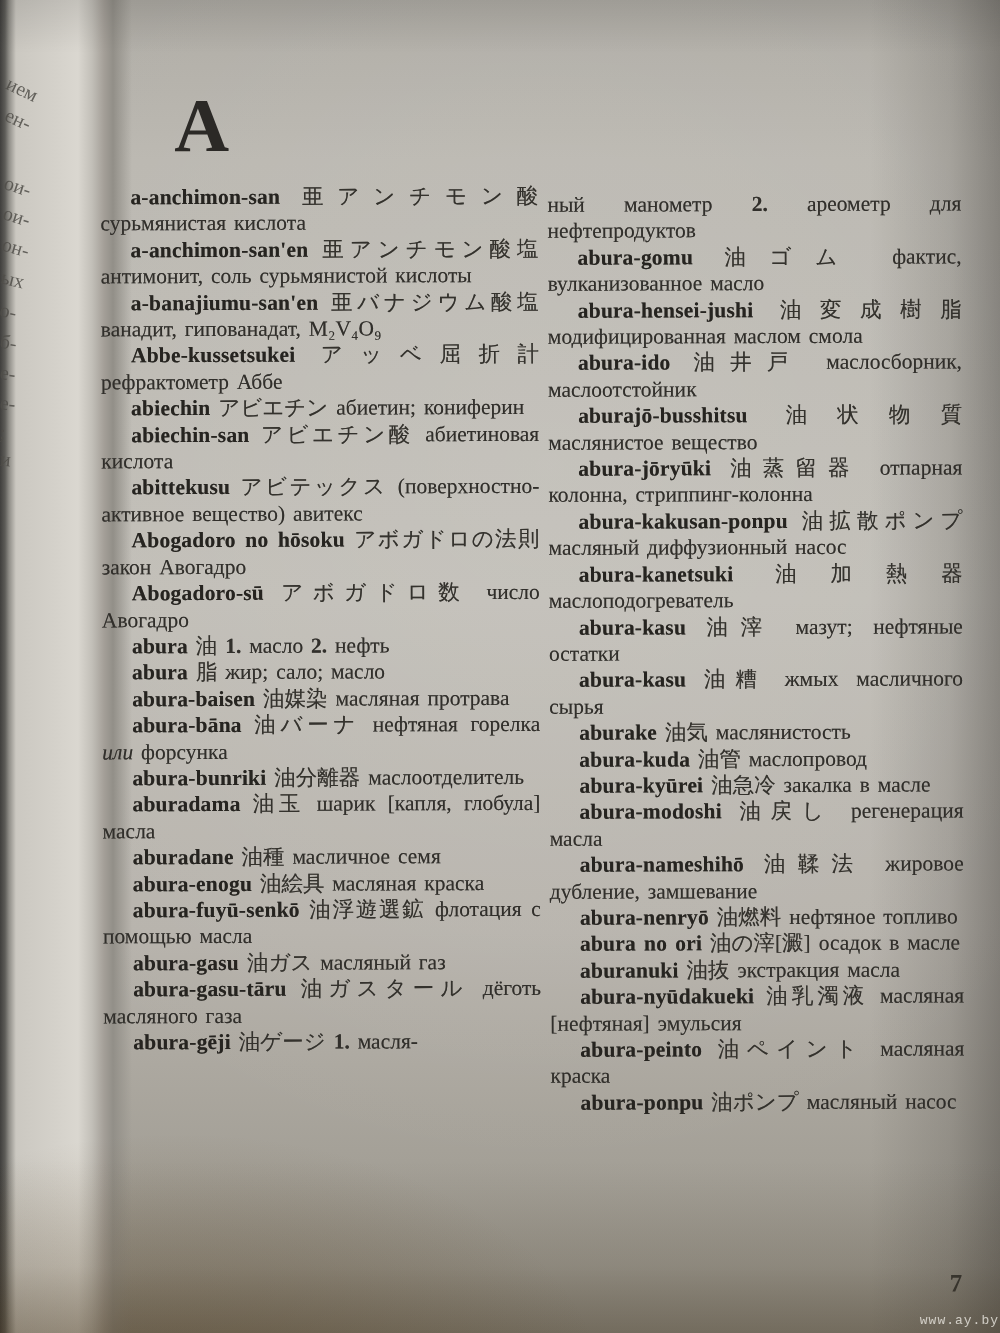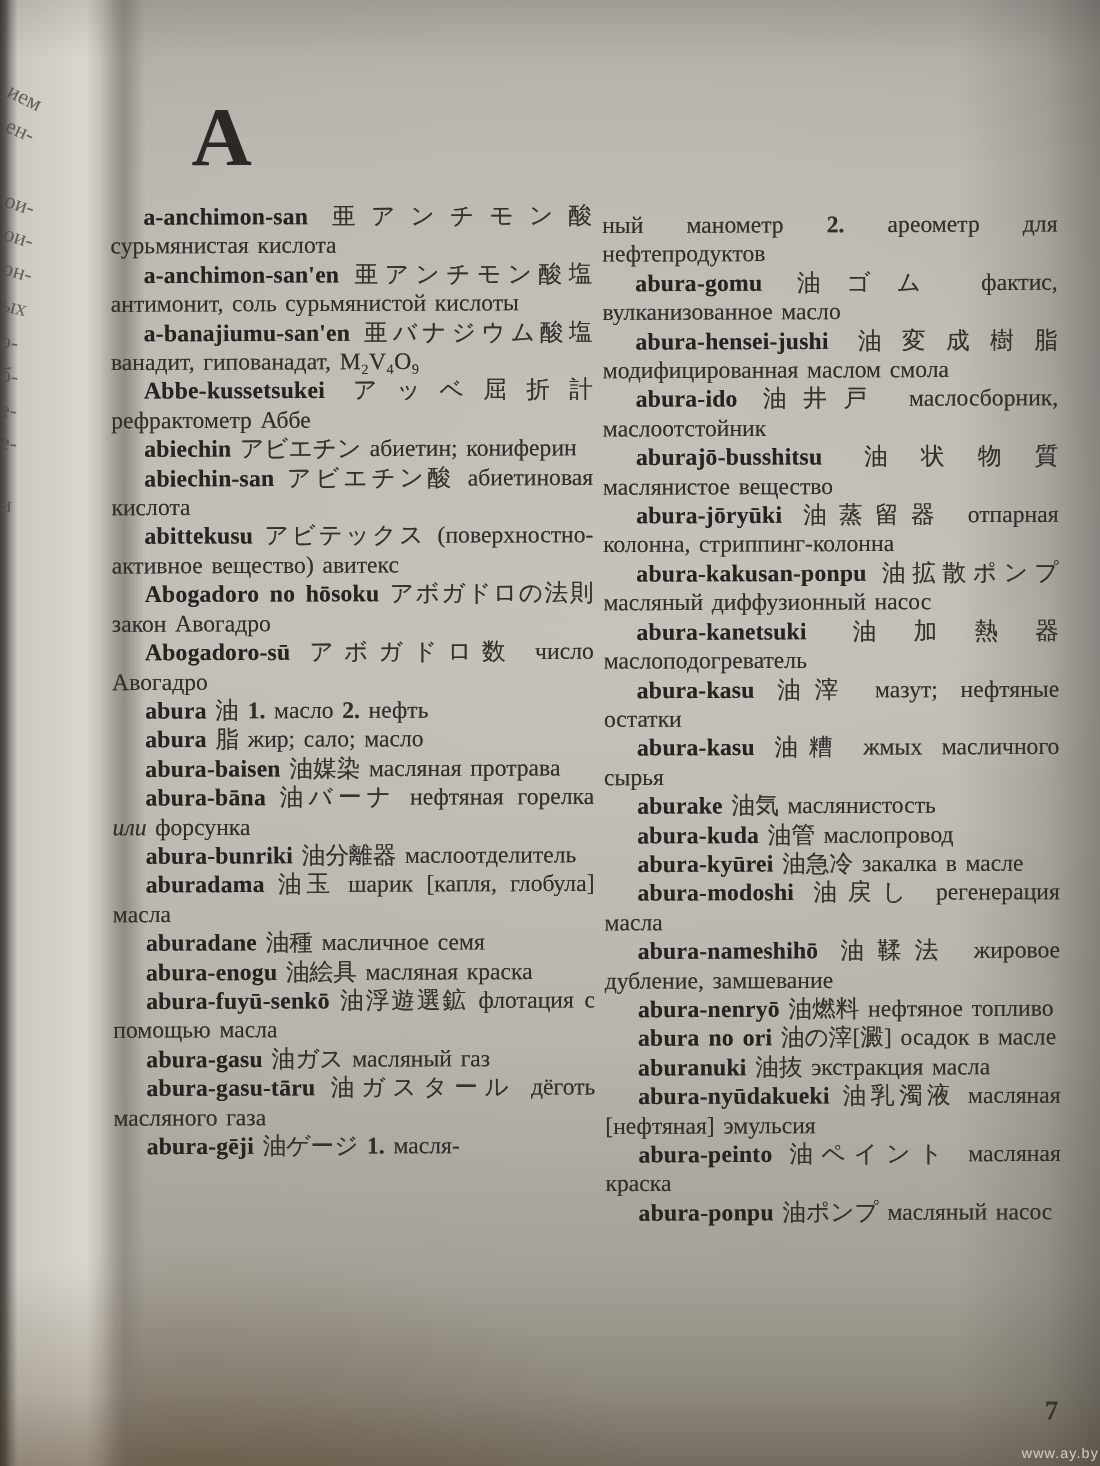--- a/index.html
+++ b/index.html
@@ -36,21 +36,21 @@
   .col-left{left:102px;top:183px;width:438px;}
   .col-right{left:549px;top:192px;width:414px;}
   .entry{margin:0;text-indent:30px;}
   .entry.cont{text-indent:0;}
   .head{font-weight:bold;color:#262420;letter-spacing:.2px;}
   .jp{color:#34322d;}
   .num{font-weight:bold;}
   .page-number{position:absolute;right:40px;bottom:34px;font-size:25px;
     font-weight:bold;color:#3a3833;}
   .watermark{position:absolute;right:1px;bottom:5px;font-size:13px;
-    font-family:Liberation Sans, sans-serif;color:rgba(238,236,230,.78);
+    font-family:Liberation Mono, monospace;color:rgba(238,236,230,.78);
     letter-spacing:1px;}
 </style>
 </head>
 <body>
 
 <div class="photo">
   <div class="gutter"></div>
   <div>
       <span class="spine-frag" style="top: 78px; left: 6px; transform: rotate(26deg);">ием</span>
       <span class="spine-frag" style="top: 108px; left: 5px; transform: rotate(24deg);">ен-</span>

